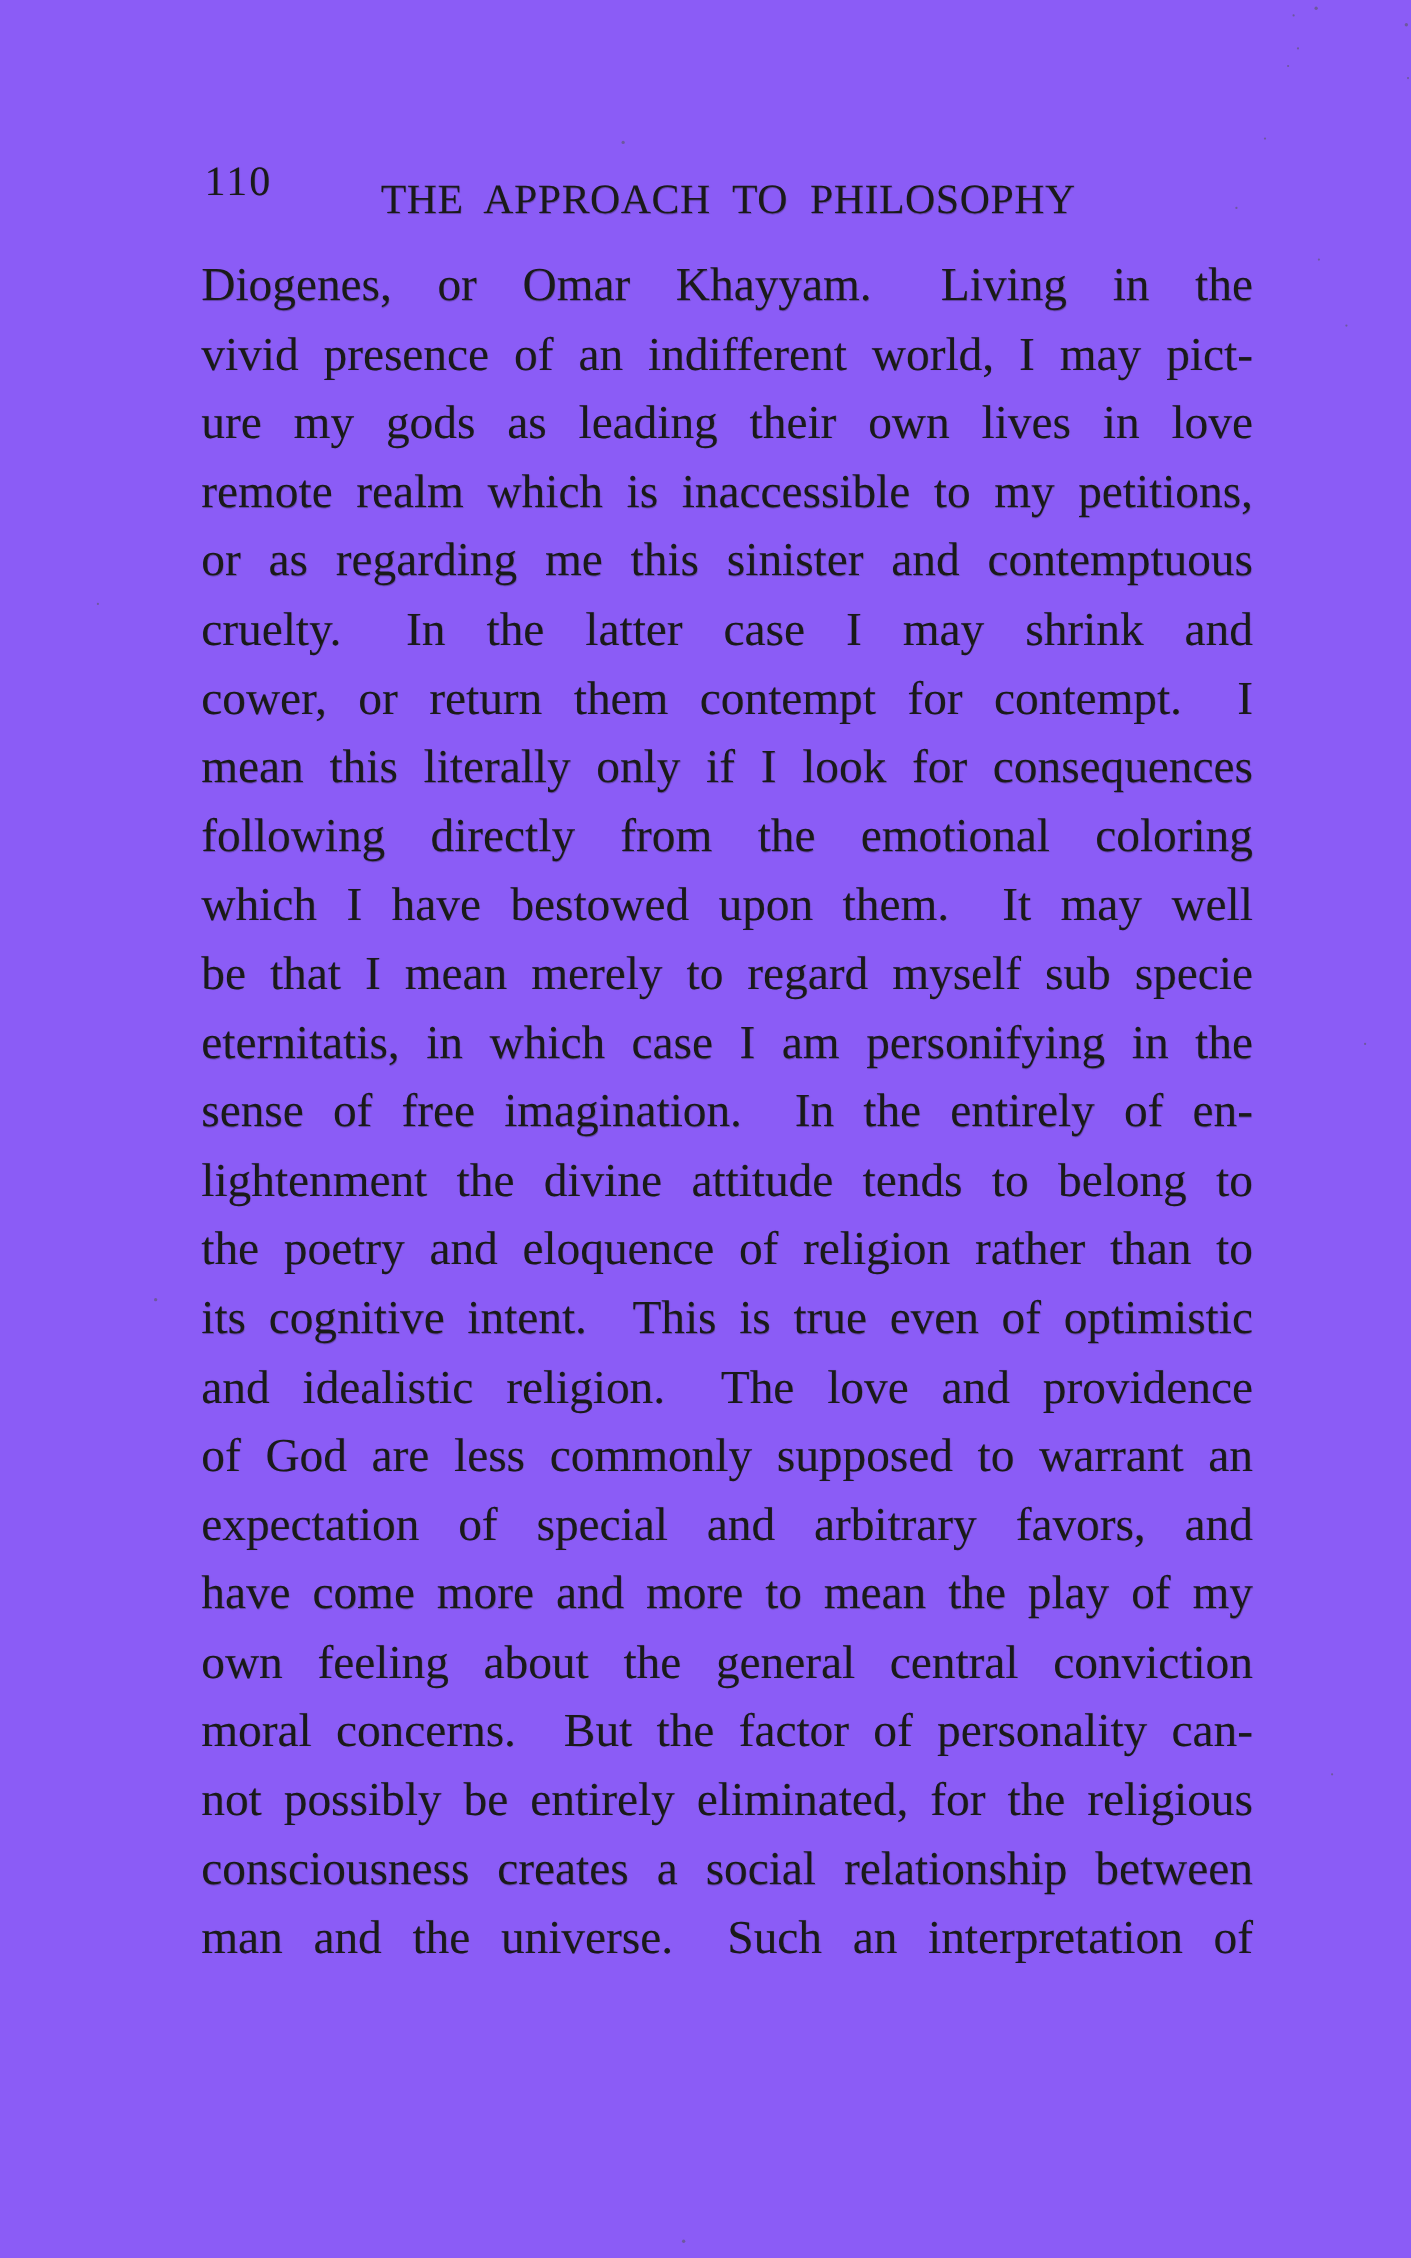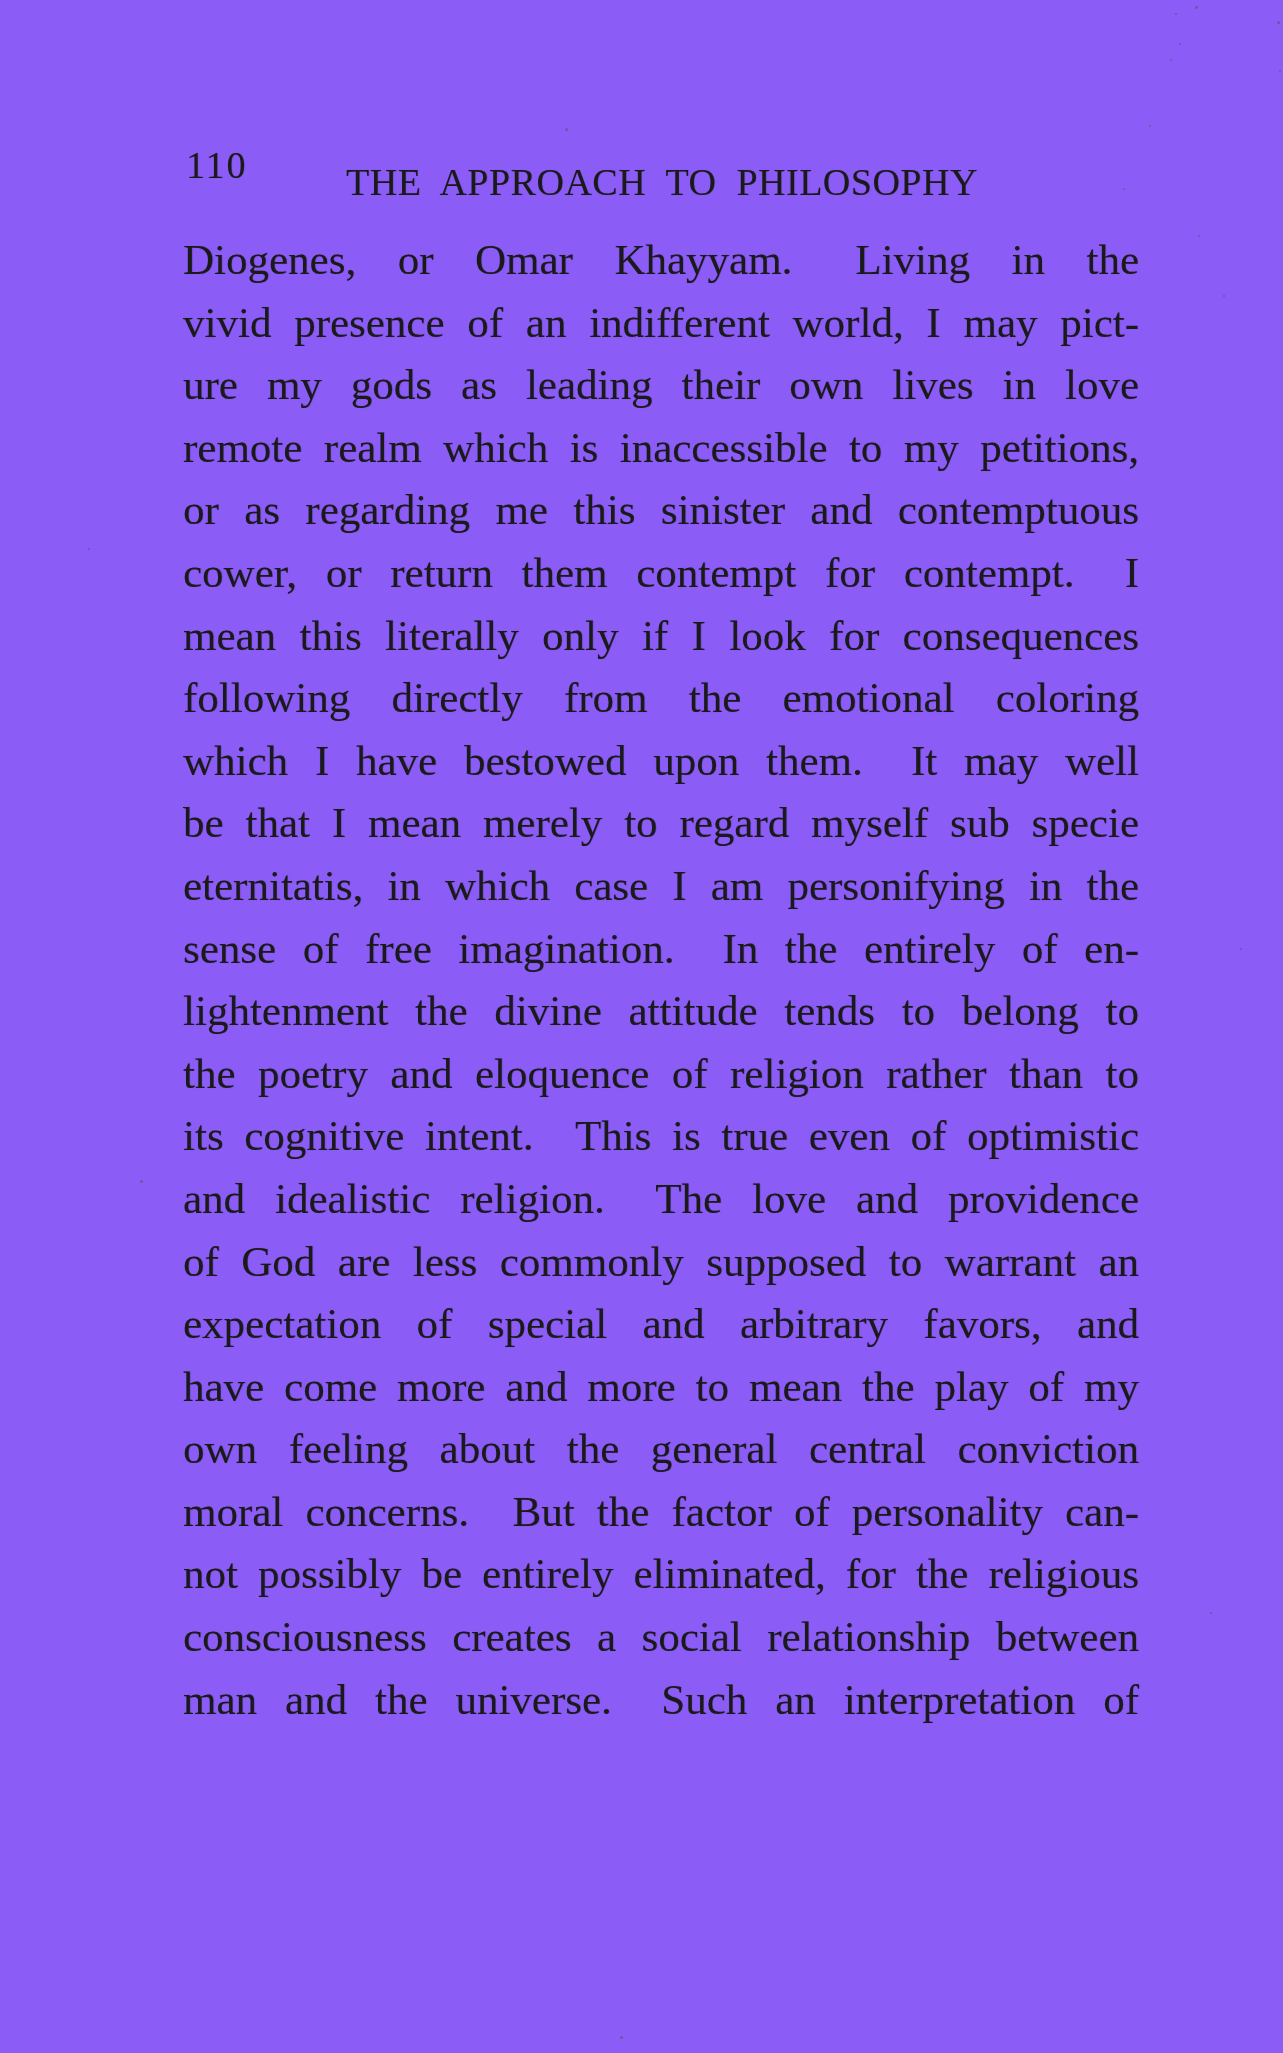--- a/index.html
+++ b/index.html
@@ -69,20 +69,21 @@
   <div class="page-number">110</div>
 
   <div class="running-title">THE APPROACH TO PHILOSOPHY</div>
 
   <div class="body-text">
       <div class="line"><span class="seg">Diogenes, or Omar Khayyam.  Living in the</span></div>
       <div class="line"><span class="seg">vivid presence of an indifferent world, I may pict-</span></div>
       <div class="line"><span class="seg">ure my gods as leading their own lives in love</span></div>
       <div class="line"><span class="seg">remote realm which is inaccessible to my petitions,</span></div>
       <div class="line"><span class="seg">or as regarding me this sinister and contemptuous</span></div>
+      <div class="line"><span class="seg">cruelty.  In the latter case I may shrink and</span></div>
       <div class="line"><span class="seg">cower, or return them contempt for contempt.  I</span></div>
       <div class="line"><span class="seg">mean this literally only if I look for consequences</span></div>
       <div class="line"><span class="seg">following directly from the emotional coloring</span></div>
       <div class="line"><span class="seg">which I have bestowed upon them.  It may well</span></div>
       <div class="line"><span class="seg">be that I mean merely to regard myself </span><span class="seg italic">sub specie</span></div>
       <div class="line"><span class="seg italic">eternitatis,</span><span class="seg"> in which case I am </span><span class="seg italic">personifying</span><span class="seg"> in the</span></div>
       <div class="line"><span class="seg">sense of free imagination.  In the entirely of en-</span></div>
       <div class="line"><span class="seg">lightenment the divine attitude tends to belong to</span></div>
       <div class="line"><span class="seg">the poetry and eloquence of religion rather than to</span></div>
       <div class="line"><span class="seg">its cognitive intent.  This is true even of optimistic</span></div>

